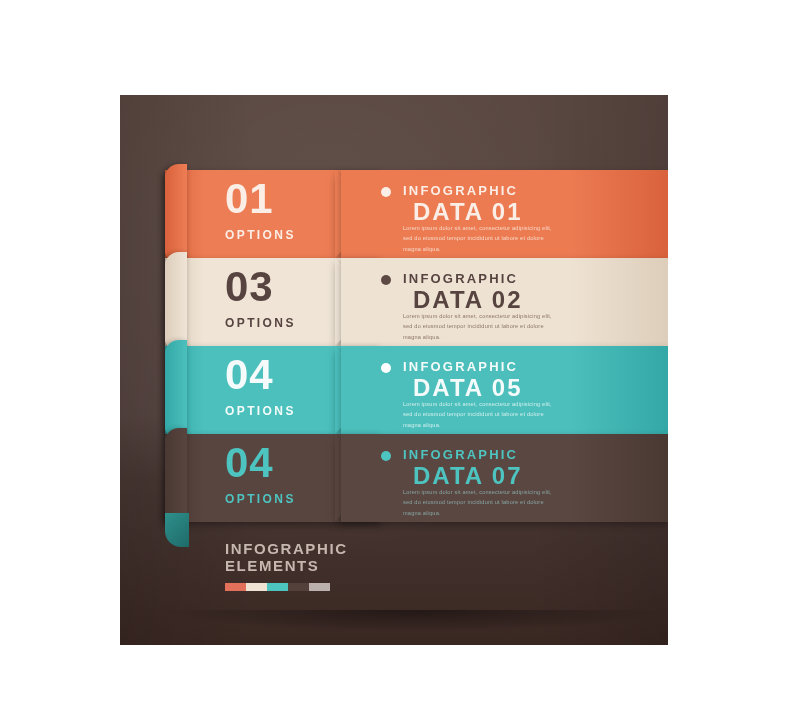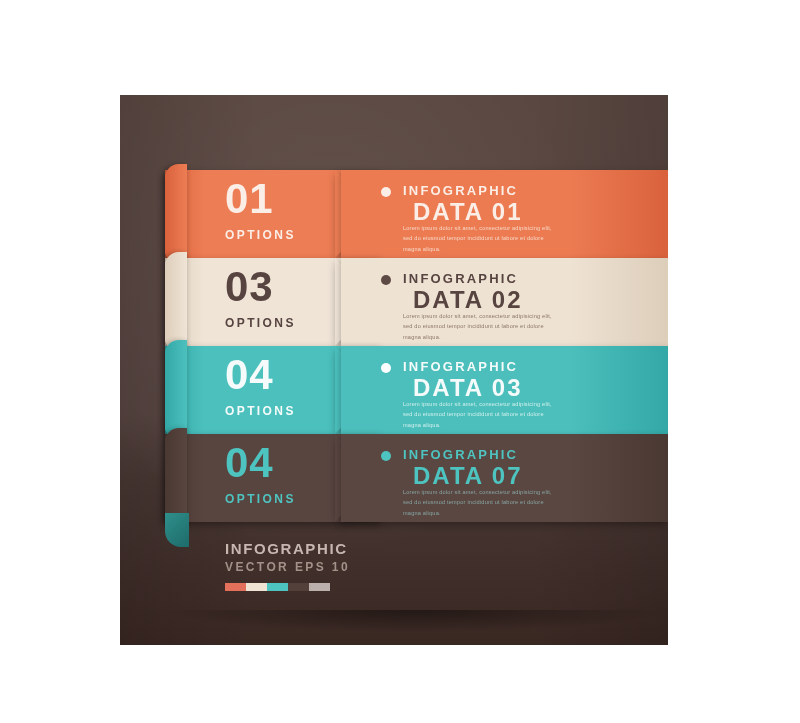--- a/index.html
+++ b/index.html
@@ -107,21 +107,21 @@
         <div class="band" style="background: linear-gradient(90deg, rgb(51, 168, 166) 0%, rgb(75, 192, 189) 18%, rgb(75, 192, 189) 100%); box-shadow: rgba(0, 0, 0, 0.35) 0px 3px 7px;"></div>
         <div class="curl" style="background: linear-gradient(90deg, rgb(51, 168, 166), rgb(75, 192, 189)); box-shadow: rgba(0, 0, 0, 0.4) -2px 2px 6px;"></div>
         <div class="opt-num" style="color: rgb(244, 251, 250);">04</div>
         <div class="opt-lbl" style="color: rgb(244, 251, 250);">OPTIONS</div>
       </div>
       <div class="tip" style="border-left: 42px solid rgb(75, 192, 189); filter: drop-shadow(rgba(0, 0, 0, 0.35) 2px 3px 5px);"></div>
       <div class="panel">
         <div class="panel-inner" style="background: linear-gradient(90deg, rgb(76, 191, 188) 0%, rgb(76, 191, 188) 70%, rgb(51, 168, 166) 100%); box-shadow: rgba(0, 0, 0, 0.3) 0px 3px 7px;"></div>
         <div class="dot" style="background: rgb(255, 255, 255);"></div>
         <div class="h-sm" style="color: rgb(244, 251, 250);">INFOGRAPHIC</div>
-        <div class="h-lg" style="color: rgb(244, 251, 250);">DATA 03</div>
+        <div class="h-lg" style="color: rgb(244, 251, 250);">DATA 05</div>
         <div class="body-txt" style="color: rgb(210, 240, 238);">Lorem ipsum dolor sit amet, consectetur adipisicing elit, sed do eiusmod tempor incididunt ut labore et dolore magna aliqua.</div>
 
       </div>
     </div>
 
     <div class="row r4">
       <div class="ribbon">
         <div class="band" style="background: linear-gradient(90deg, rgb(74, 56, 50) 0%, rgb(89, 69, 64) 18%, rgb(89, 69, 64) 100%); box-shadow: rgba(0, 0, 0, 0.35) 0px 3px 7px;"></div>
         <div class="curl" style="background: linear-gradient(90deg, rgb(74, 56, 50), rgb(89, 69, 64)); box-shadow: rgba(0, 0, 0, 0.4) -2px 2px 6px;"></div>
         <div class="opt-num" style="color: rgb(78, 196, 192);">04</div>
@@ -137,21 +137,21 @@
 
       </div>
     </div>
 
     <div style="position:absolute;left:45px;top:418px;width:24px;height:34px;
                 background:linear-gradient(135deg,#2f8f8b,#1d6b69);
                 border-radius:0 0 0 16px;"></div>
 
     <div class="caption">
       <div class="cap1">INFOGRAPHIC</div>
-      <div class="cap2">VECTOR EPS 10</div>
+      <div class="cap1">ELEMENTS</div>
       <div class="swatches">
         <div style="background: rgb(227, 112, 90);"></div>
         <div style="background: rgb(239, 227, 212);"></div>
         <div style="background: rgb(78, 196, 192);"></div>
         <div style="background: rgb(84, 64, 59);"></div>
         <div style="background: rgb(188, 176, 172);"></div>
       </div>
     </div>
 
   </div>

